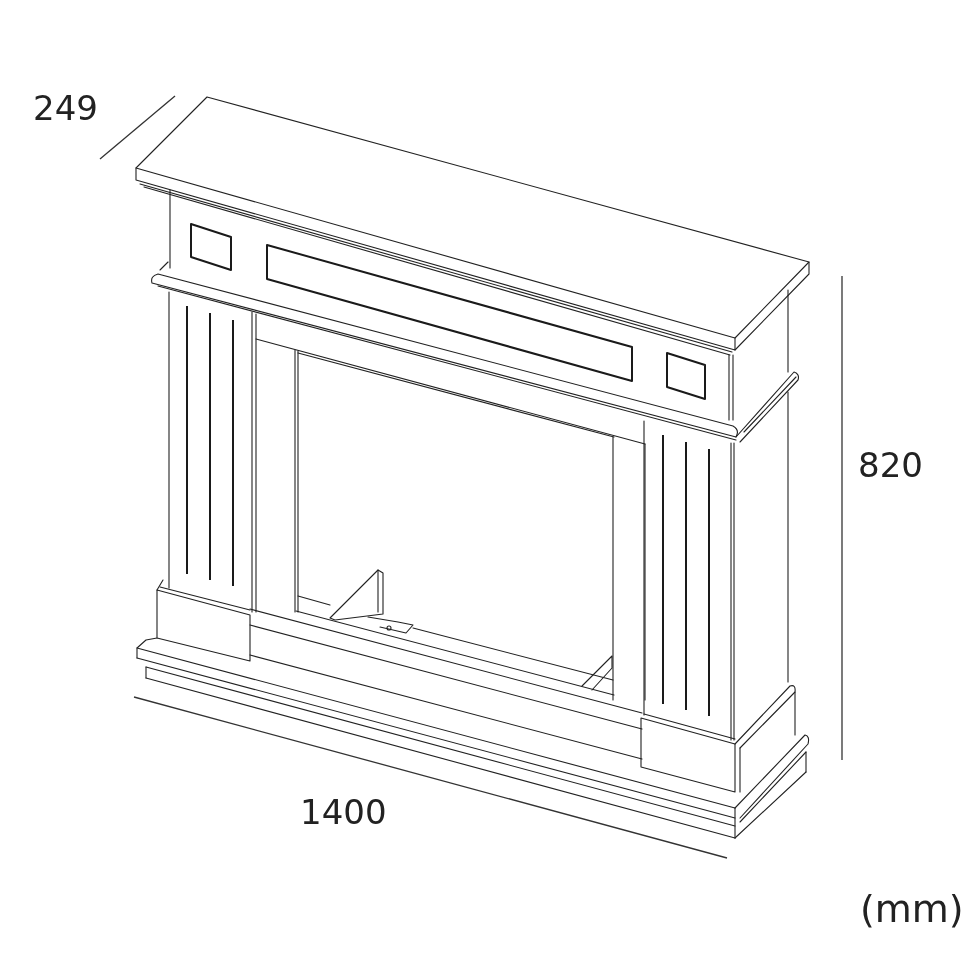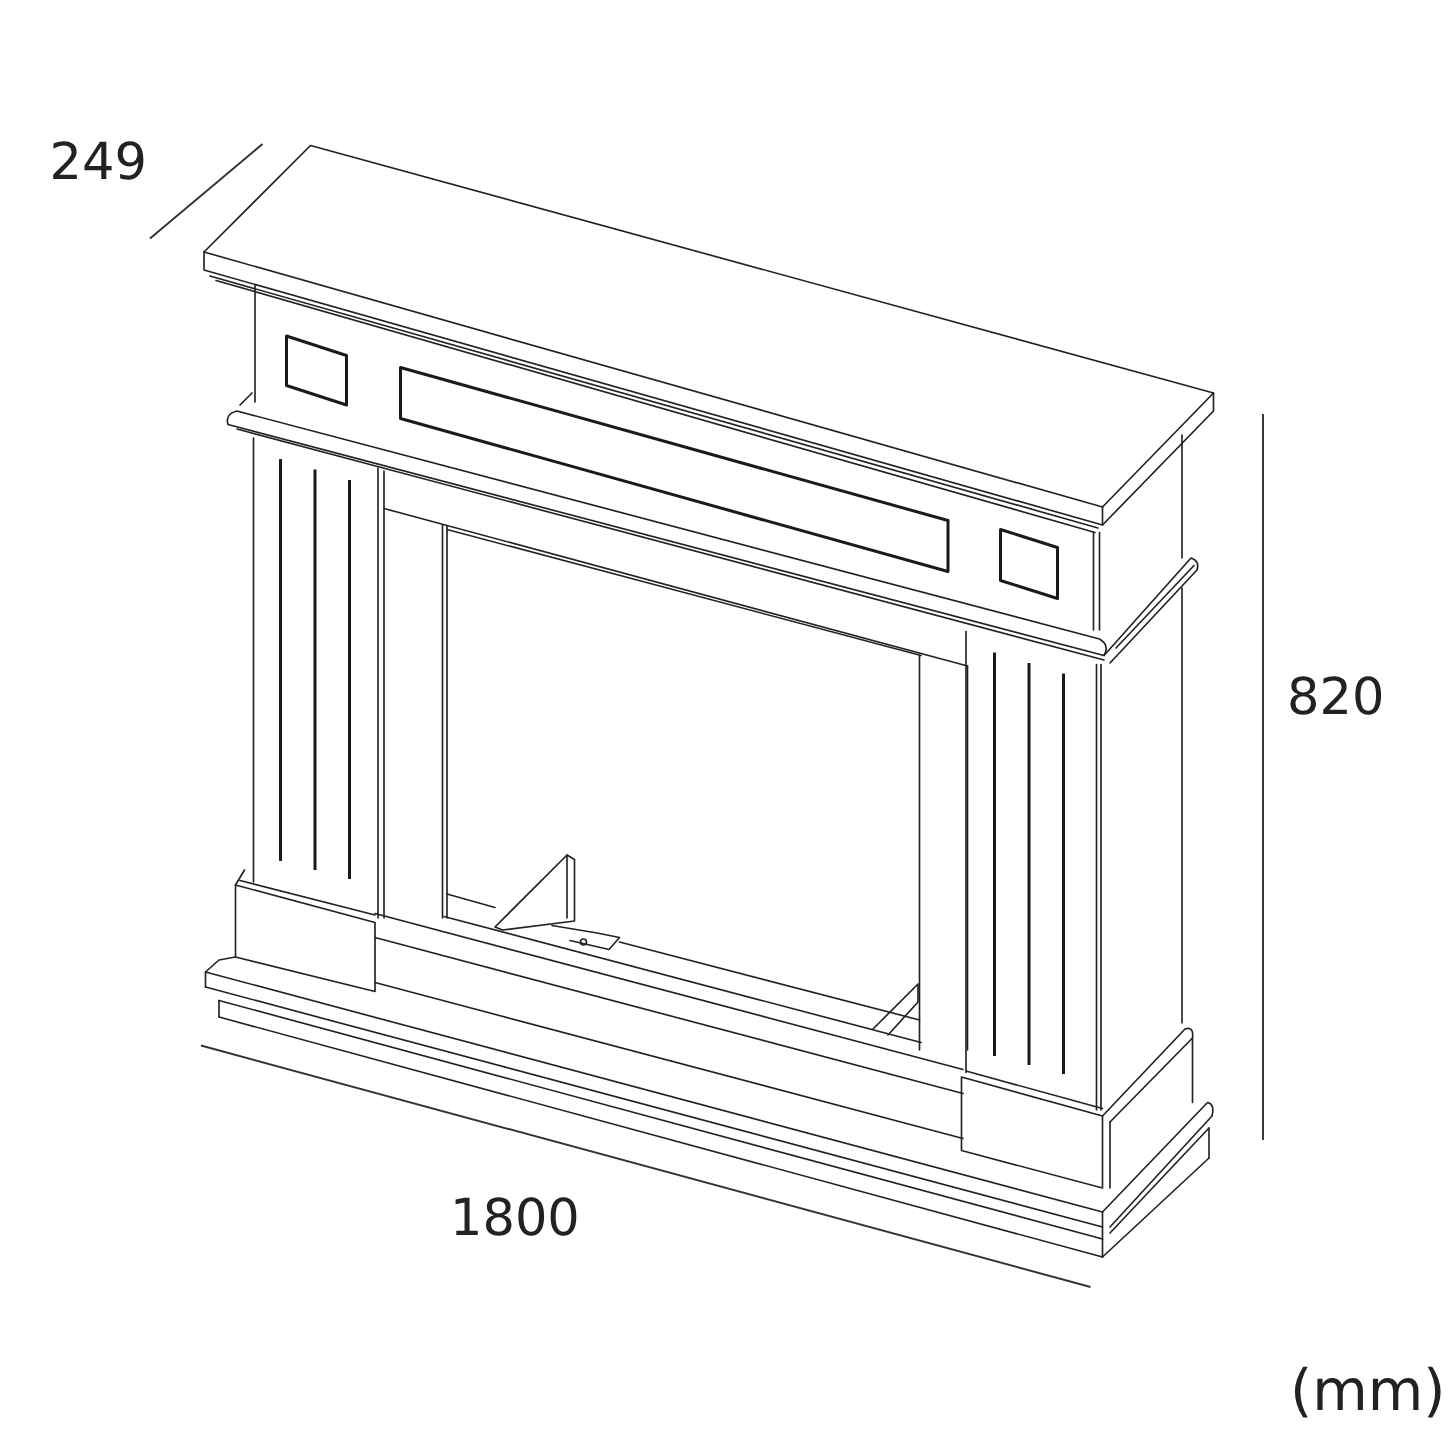--- a/index.html
+++ b/index.html
@@ -6,21 +6,21 @@
     body { width: 969px; height: 969px; overflow: hidden; position: relative; font-family: "Liberation Sans", sans-serif; }
     #stage { position: absolute; left: 0; top: 0; width: 969px; height: 969px; }
     svg { position: absolute; left: 0; top: 0; }
     .ln { fill: none; stroke: #222222; stroke-width: 1.1; stroke-linejoin: round; stroke-linecap: round; }
     .lnb { fill: none; stroke: #1a1a1a; stroke-width: 2; stroke-linejoin: round; }
     .dim { fill: none; stroke: #333333; stroke-width: 1.3; }
     .lbl { position: absolute; color: #222222; font-family: "DejaVu Sans", sans-serif; font-size: 34px; line-height: 1; white-space: nowrap; }
     #lbl-depth { left: 33px; top: 91px; }
     #lbl-height { left: 858px; top: 448px; }
     #lbl-width { left: 300px; top: 795px; }
-    #lbl-unit { left: 860px; top: 890px; font-size: 38px; margin-top: 18px; }
+    #lbl-unit { left: 860px; top: 890px; font-size: 38px; }
   </style>
 </head>
 <body>
 
 <div id="stage">
   <svg width="969" height="969" viewBox="0 0 969 969">
 
     <line class="dim" x1="100" y1="159" x2="175" y2="96"></line>
     <line class="dim" x1="842" y1="276" x2="842" y2="760"></line>
     <line class="dim" x1="134" y1="697" x2="727" y2="858"></line>
@@ -127,15 +127,15 @@
       <line class="ln" x1="735" y1="808" x2="735" y2="838"></line>
       <path class="ln" d="M735,808 L805,735 Q810,736 808,744 L740,818"></path>
       <line class="ln" x1="740" y1="822" x2="806" y2="752"></line>
       <line class="ln" x1="806" y1="752" x2="806" y2="772"></line>
       <line class="ln" x1="735" y1="838" x2="806" y2="772"></line>
     </g>
   </svg>
 
   <div class="lbl" id="lbl-depth">249</div>
   <div class="lbl" id="lbl-height">820</div>
-  <div class="lbl" id="lbl-width">1800</div>
+  <div class="lbl" id="lbl-width">1400</div>
   <div class="lbl" id="lbl-unit">(mm)</div>
 </div>
 
 </body></html>

